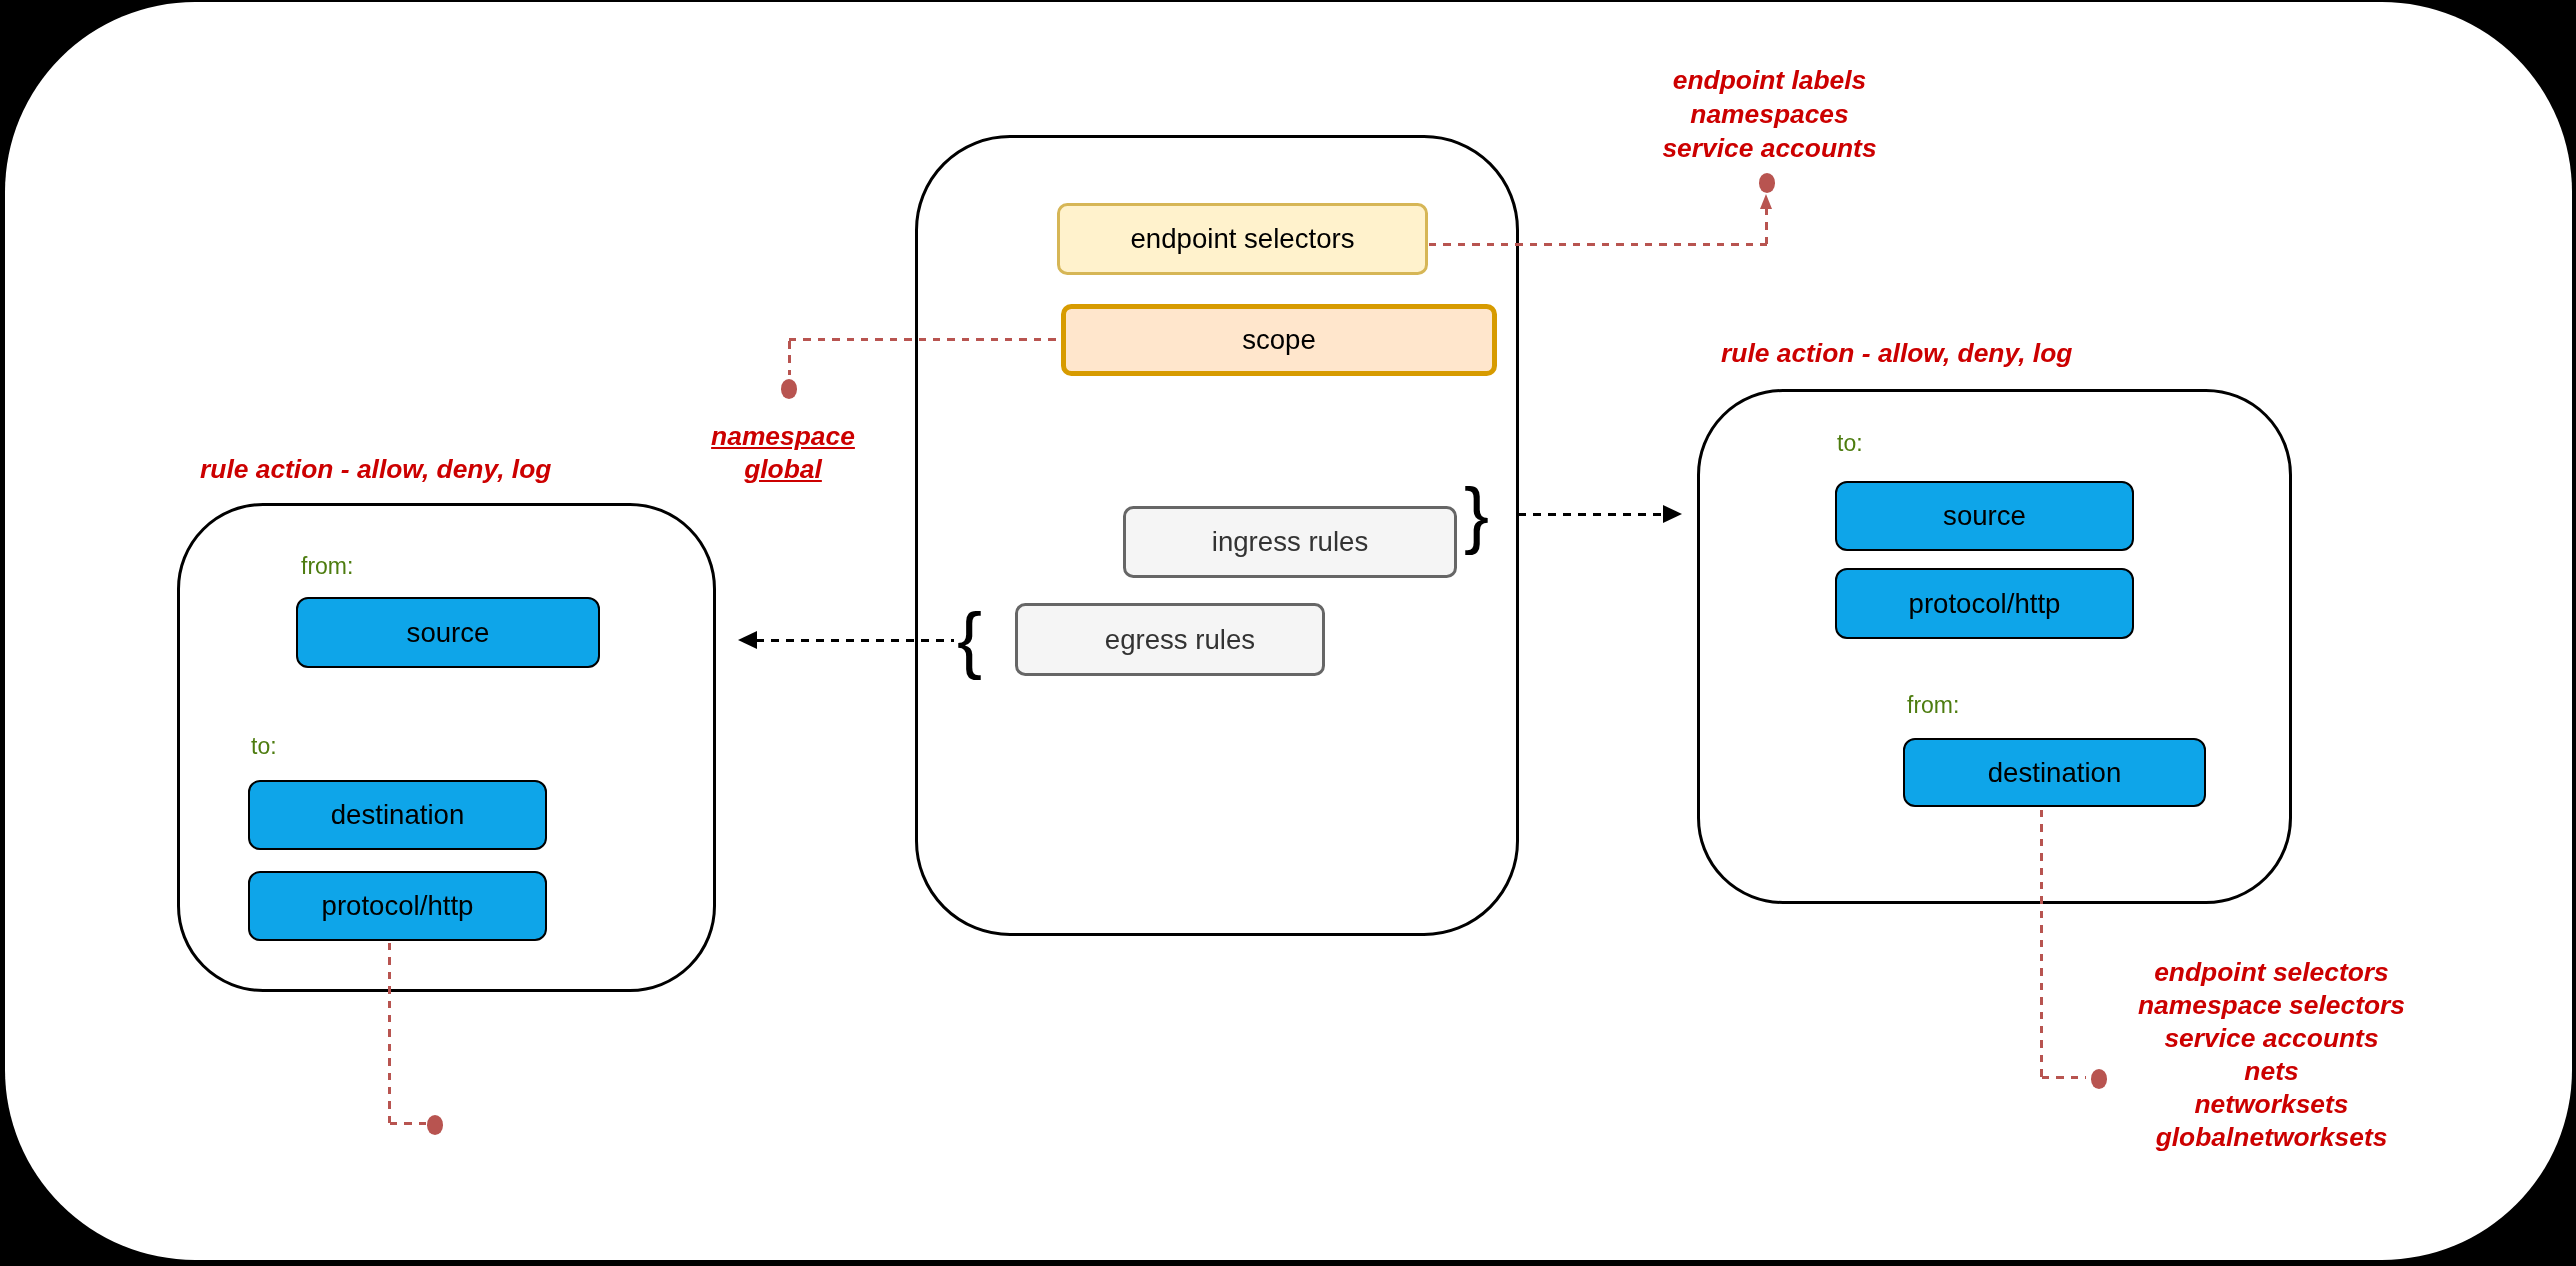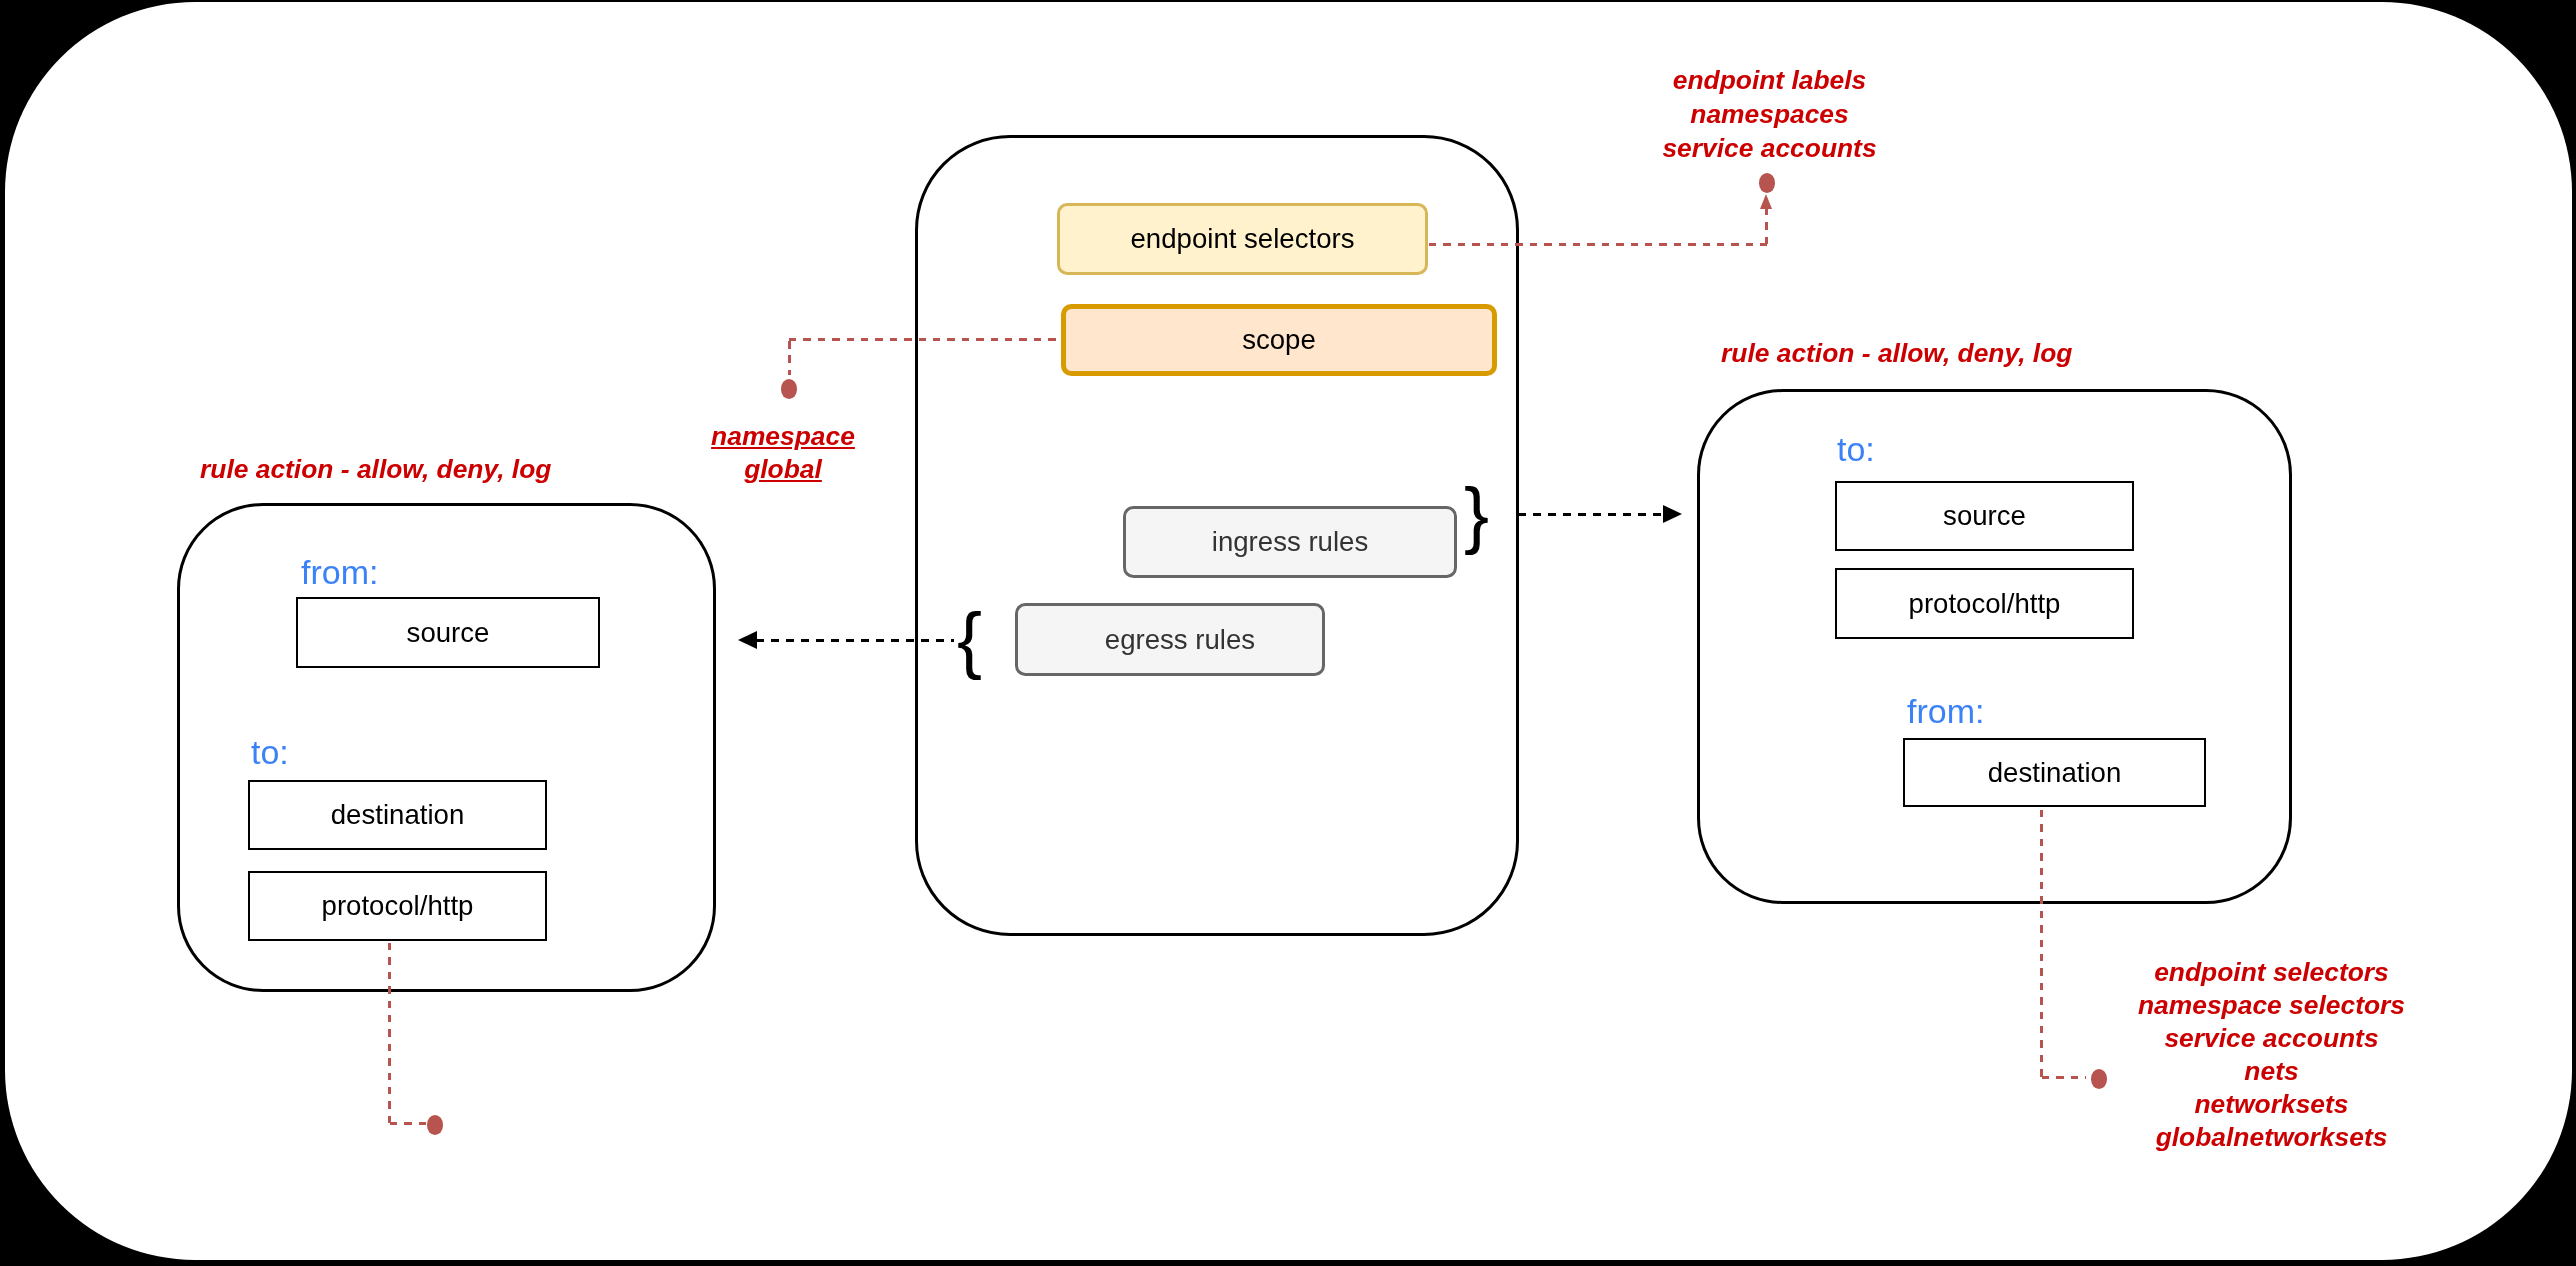--- a/index.html
+++ b/index.html
@@ -1,29 +1,29 @@
 <!DOCTYPE html>
 <html style="font-size:9.2px"><head>
 <meta charset="utf-8">
 <style>
   html,body{margin:0;padding:0;background:#000;width:2576px;height:1266px;overflow:hidden;}
   #stage{position:relative;width:2576px;height:1266px;background:#000;font-family:"Liberation Sans",sans-serif;}
   #surface{position:absolute;left:4.6px;top:2.3px;width:2567px;height:1258px;background:#fff;border-radius:190px;}
   
   .group{position:absolute;background:#fff;border:3.4px solid #000;border-radius:86px;box-sizing:border-box;}
   
-  .wbox{position:absolute;background:#ffffff;border:2.9px solid #000;border-radius:0;box-sizing:border-box;
+  .wbox{position:absolute;background:#0ea5e9;border:2.9px solid #000;border-radius:12px;box-sizing:border-box;
         display:flex;align-items:center;justify-content:center;font-size:27.6px;color:#000;}
   
   .chip{position:absolute;border-radius:10.3px;box-sizing:border-box;display:flex;align-items:center;justify-content:center;
         font-size:27.6px;color:#000;}
   .chip.yellow{background:#fff2cc;border:3.4px solid #d6b656;}
   .chip.orange{background:#ffe6cc;border:5.2px solid #d79b00;}
   .chip.gray{background:#f5f5f5;border:3.4px solid #666666;color:#333;}
-  .plain-label{position:absolute;font-size:34px;color:#3b82f6;}
+  .plain-label{position:absolute;font-size:23px;color:#4d7c0f;}
   
   .note{position:absolute;color:#cc0000;font-weight:bold;font-style:italic;font-size:26.4px;line-height:33px;white-space:nowrap;text-align:center;}
   .note.centered{text-align:center;}
   
   .bracket{position:absolute;font-size:75px;line-height:75px;color:#000;font-weight:400;}
   
   .rdash-h{position:absolute;height:2.9px;background:repeating-linear-gradient(90deg,#b85450 0 7.5px,transparent 7.5px 14.4px);}
   .rdash-v{position:absolute;width:2.9px;background:repeating-linear-gradient(180deg,#b85450 0 7.5px,transparent 7.5px 14.4px);}
   .kdash-h{position:absolute;height:2.9px;background:repeating-linear-gradient(90deg,#000 0 8px,transparent 8px 15px);}
   .dot{position:absolute;width:16px;height:19.5px;border-radius:50%;background:#b85450;}

